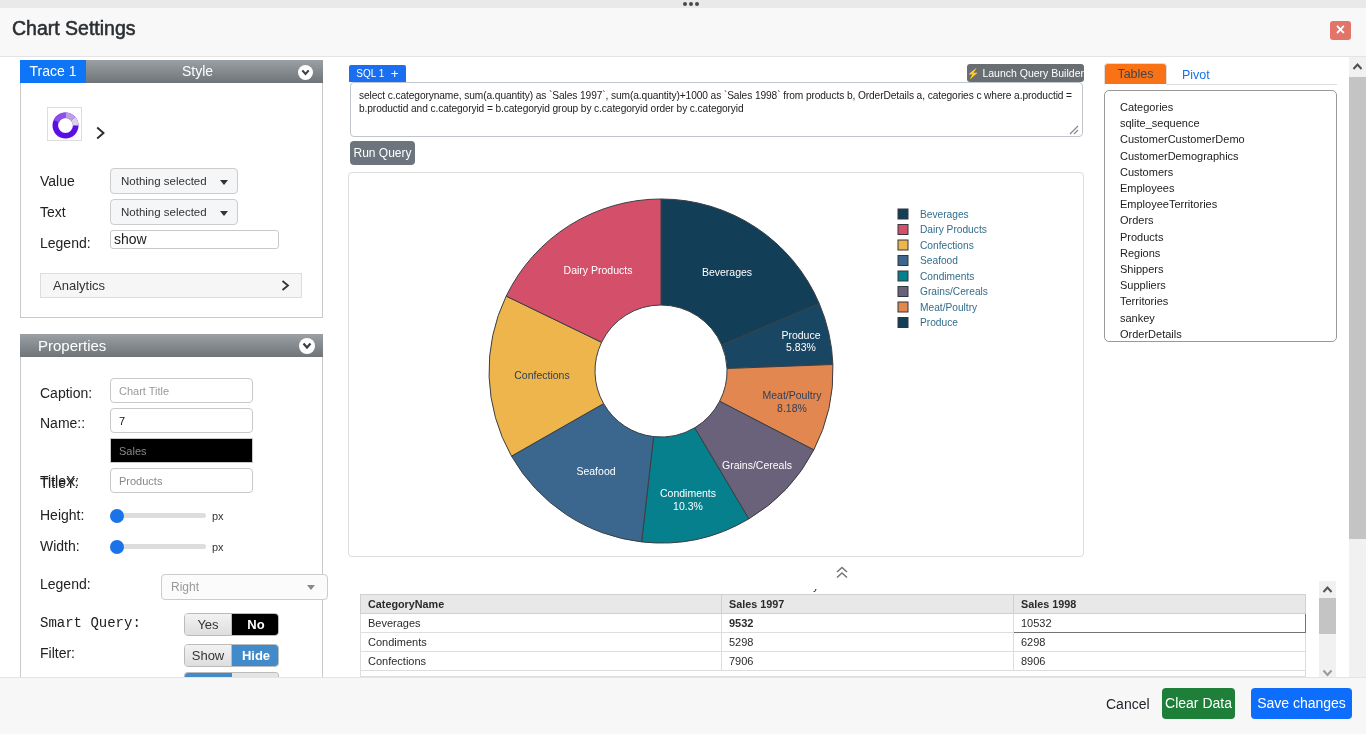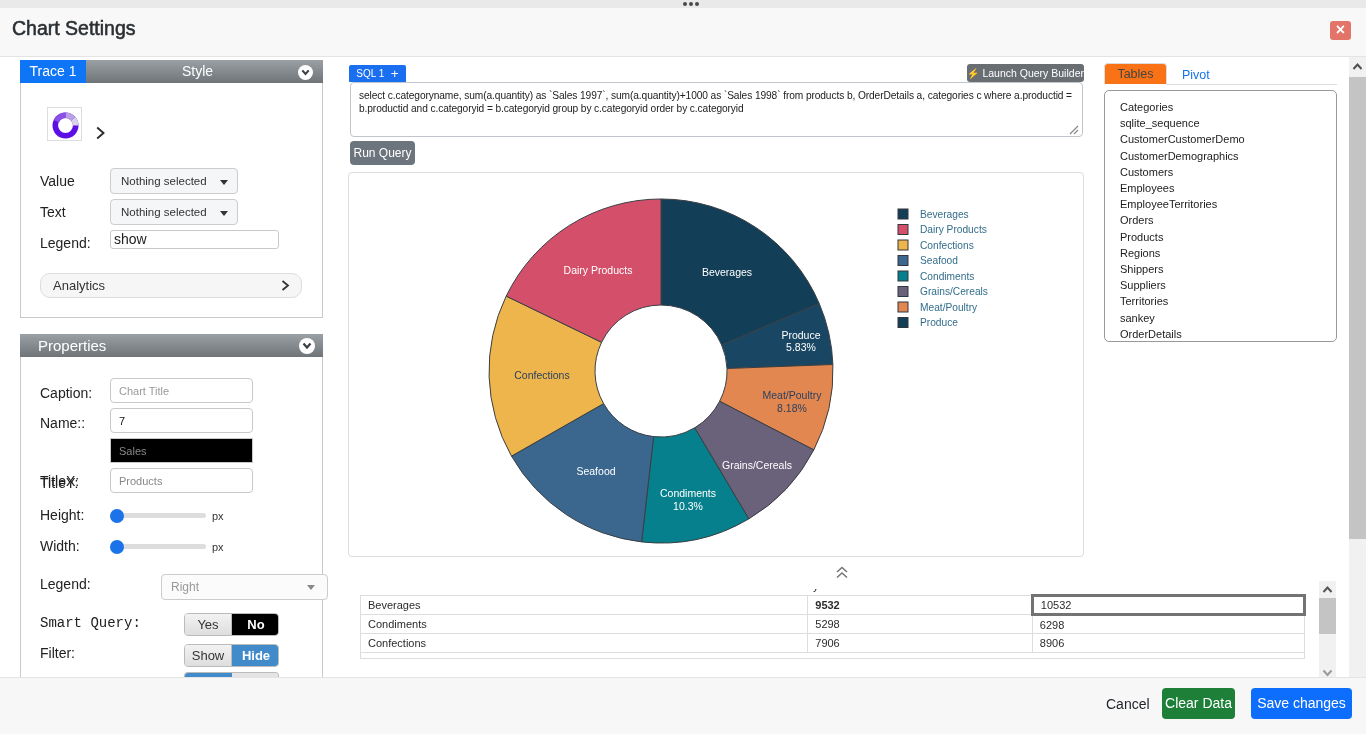--- a/index.html
+++ b/index.html
@@ -45,21 +45,21 @@
 <div class="abs" style="left:110px;top:168px;width:128px;height:26px;border:1px solid #ccc;border-radius:4px;background:#f5f6f7;font-size:11.5px;color:#333;line-height:24px;padding-left:10px;">Nothing selected
   <span style="position:absolute;right:9px;top:11px;width:0;height:0;border-left:4px solid transparent;border-right:4px solid transparent;border-top:5px solid #333;"></span>
 </div>
 <div class="abs" style="left:40px;top:204px;font-size:14px;color:#222;">Text</div>
 <div class="abs" style="left:110px;top:199px;width:128px;height:26px;border:1px solid #ccc;border-radius:4px;background:#f5f6f7;font-size:11.5px;color:#333;line-height:24px;padding-left:10px;">Nothing selected
   <span style="position:absolute;right:9px;top:11px;width:0;height:0;border-left:4px solid transparent;border-right:4px solid transparent;border-top:5px solid #333;"></span>
 </div>
 <div class="abs" style="left:40px;top:235px;font-size:14px;color:#222;">Legend:</div>
 <div class="abs" style="left:110px;top:230px;width:169px;height:19px;border:1px solid #c9c9c9;border-radius:3px;background:#fff;font-size:14px;color:#222;line-height:17px;padding-left:3px;">show</div>
 
-<div class="abs" style="left:40px;top:273px;width:262px;height:25px;background:#f6f6f6;border:1px solid #ddd;border-radius:10px;font-size:13px;color:#333;line-height:23px;padding-left:12px;">Analytics</div>
+<div class="abs" style="left:40px;top:273px;width:262px;height:25px;background:#f6f6f6;border:1px solid #ddd;border-radius:0;font-size:13px;color:#333;line-height:23px;padding-left:12px;">Analytics</div>
 <svg class="abs" style="left:281px;top:280px;" width="9" height="11" viewBox="0 0 9 11">
     <path d="M1.5 1 L7 5.5 L1.5 10" fill="none" stroke="#333" stroke-width="1.8"></path>
   </svg>
 
 <div class="abs" style="left:20px;top:334px;width:303px;height:343px;background:#fff;border:1px solid #c9c9c9;border-bottom:none;"></div>
 <div class="abs" style="left:20px;top:334px;width:303px;height:23px;background:linear-gradient(180deg,#9aa0a4 0%,#6e7478 100%);color:#fff;font-size:15px;line-height:23px;padding-left:18px;">Properties</div>
 <div class="abs" style="left:299px;top:338px;width:16px;height:16px;background:#fff;border-radius:50%;"></div>
 <svg class="abs" style="left:302px;top:342px;" width="10" height="8" viewBox="0 0 10 8">
     <path d="M1.5 1.5 L5 5.5 L8.5 1.5" fill="none" stroke="#3a3f44" stroke-width="2.2"></path>
   </svg>
@@ -157,24 +157,29 @@
   </g>
 </svg>
 
 <svg class="abs" style="left:835px;top:565px;" width="14" height="15" viewBox="0 0 14 15">
   <path d="M2 7 L7 2.5 L12 7 M2 12.5 L7 8 L12 12.5" fill="none" stroke="#777" stroke-width="1.6"></path>
 </svg>
 
 <div class="abs" style="left:813px;top:589px;width:10px;height:5px;overflow:hidden;font-size:11px;color:#2b2b2b;"><span style="position:relative;top:-9px;">y</span></div>
 <table class="abs" style="left:360px;top:594px;width:946px;border-collapse:collapse;font-size:11px;color:#2b2b2b;">
   <tbody>
+      <tr style="background:#e8e8e8;">
+    <th style="border:1px solid #d0d0d0;text-align:left;font-size:10.8px;padding:0 0 0 7px;height:19px;width:361px;">CategoryName</th>
+    <th style="border:1px solid #d0d0d0;text-align:left;font-size:10.8px;padding:0 0 0 7px;width:292px;">Sales 1997</th>
+    <th style="border:1px solid #d0d0d0;text-align:left;font-size:10.8px;padding:0 0 0 7px;">Sales 1998</th>
+  </tr>
   <tr>
         <td style="border:1px solid #ddd;padding:0 0 0 7px;height:19px;">Beverages</td>
         <td style="border:1px solid #ddd;padding:0 0 0 7px;font-weight:bold;">9532</td>
-        <td style="border:3px solid #737373;padding:0 0 0 7px;">10532</td>
+        <td style="border:1px solid #737373;padding:0 0 0 7px;">10532</td>
       </tr>
   <tr>
         <td style="border:1px solid #ddd;padding:0 0 0 7px;height:19px;">Condiments</td>
         <td style="border:1px solid #ddd;padding:0 0 0 7px;">5298</td>
         <td style="border:1px solid #ddd;padding:0 0 0 7px;">6298</td>
       </tr>
   <tr>
         <td style="border:1px solid #ddd;padding:0 0 0 7px;height:19px;">Confections</td>
         <td style="border:1px solid #ddd;padding:0 0 0 7px;">7906</td>
         <td style="border:1px solid #ddd;padding:0 0 0 7px;">8906</td>

